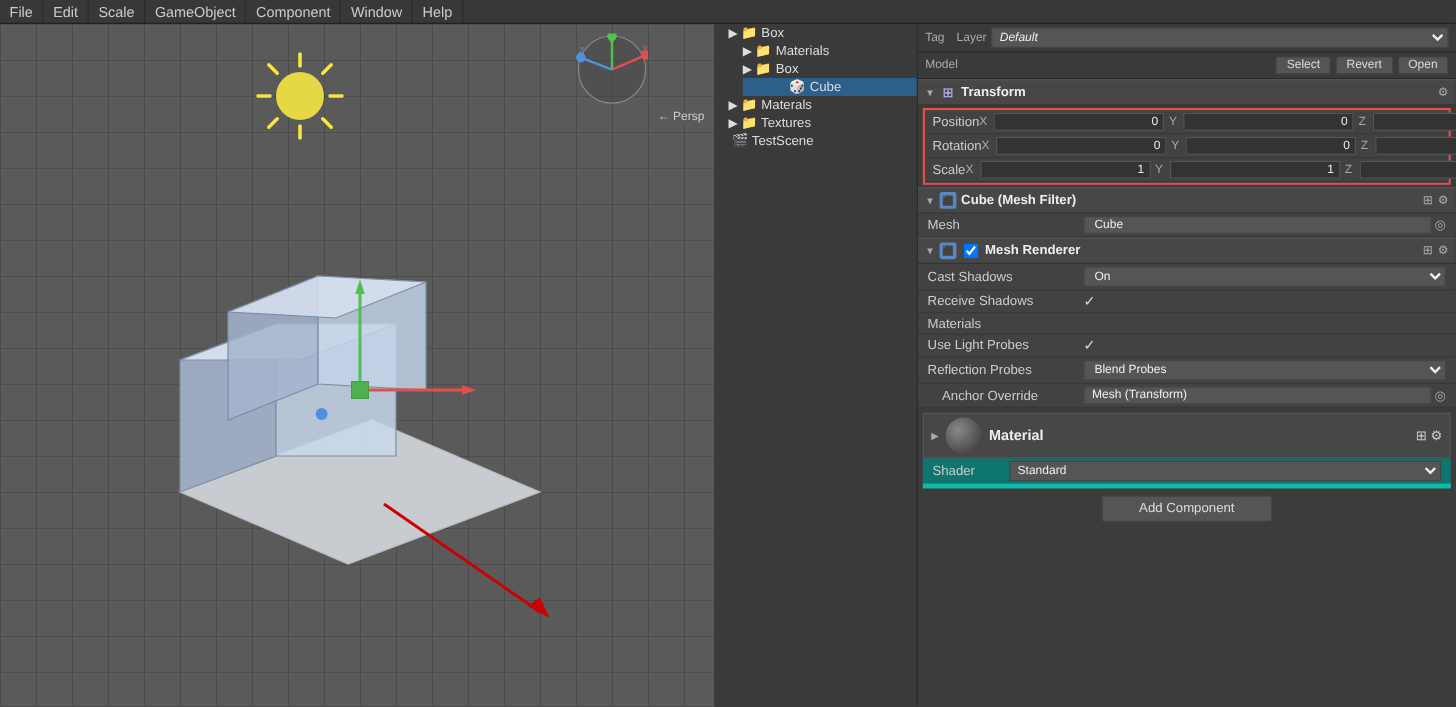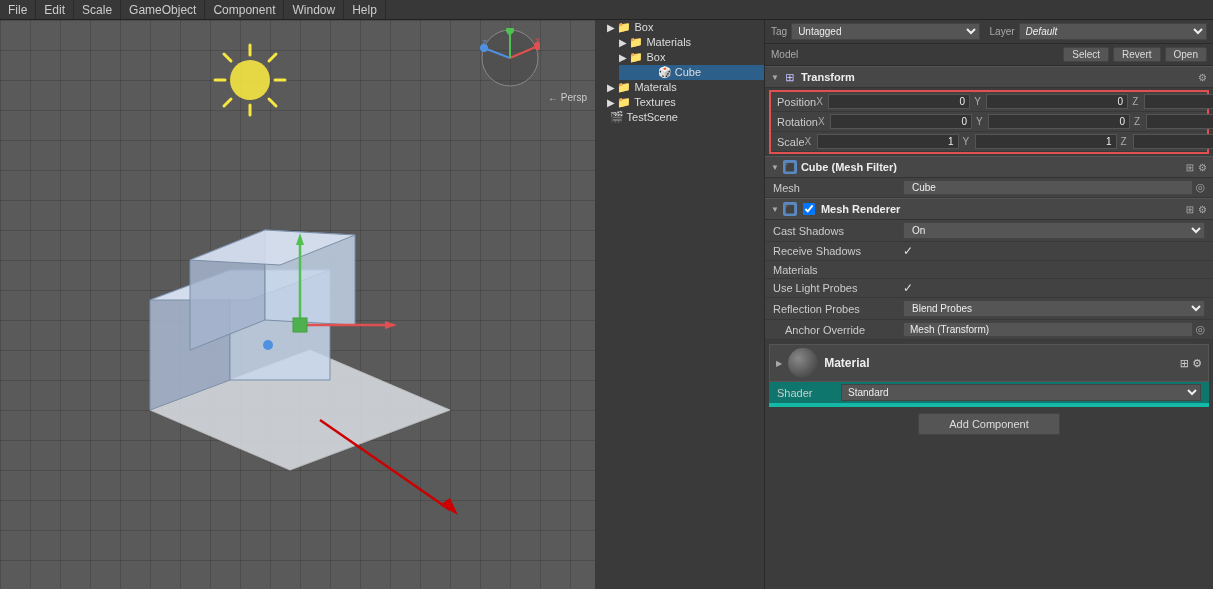--- a/index.html
+++ b/index.html
@@ -449,23 +449,20 @@
       <div class="hierarchy-item indent-1">
         <span class="folder-icon"> </span>
         🎬 TestScene
       </div>
     </div>
 
     <div class="inspector-panel">
 
       <div class="inspector-tag-row">
         <span>Tag</span>
-        <select class="tag-dropdown">
-          <option>Untagged</option>
-        </select>
         <span style="margin-left:6px;">Layer</span>
         <select class="layer-dropdown">
           <option>Default</option>
         </select>
       </div>
 
       <div class="inspector-select-row">
         <span style="color:#aaa;font-size:10px;">Model</span>
         <span style="flex:1"></span>
         <button class="btn-small">Select</button>

